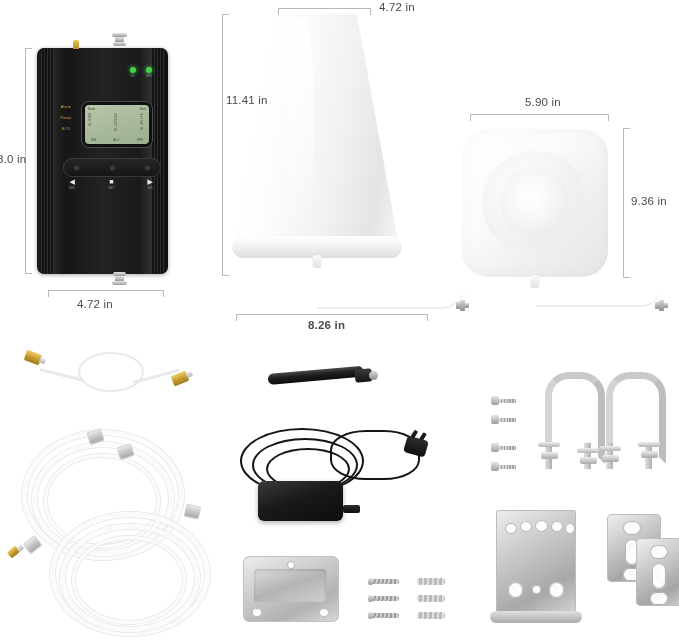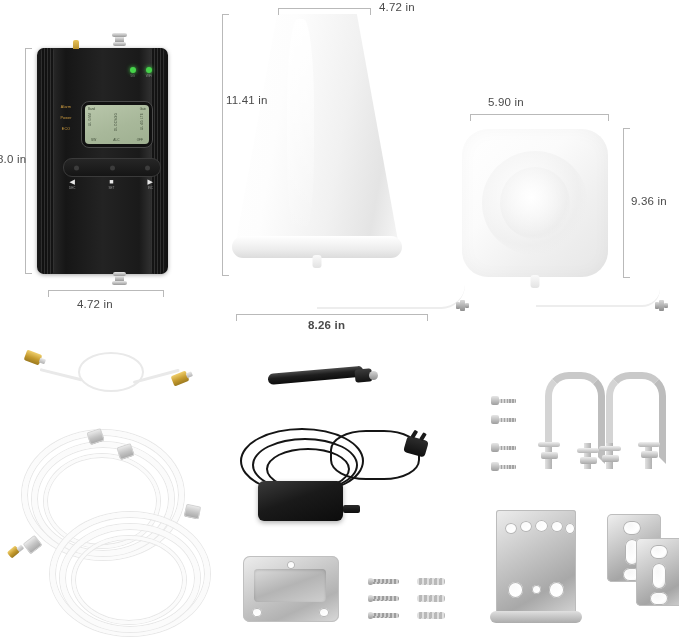--- a/index.html
+++ b/index.html
@@ -284,21 +284,21 @@
   <div class="abs dim-label" style="left:308px;top:319px;font-weight:bold;">8.26 in</div>
 
   <div class="panel">
     <div class="panel-ring" style="left:20px;top:22px;width:106px;height:104px;
          background:radial-gradient(ellipse at 42% 40%,rgba(255,255,255,.9),rgba(236,236,236,.55) 60%,rgba(255,255,255,0) 72%);"></div>
     <div class="panel-ring" style="left:38px;top:38px;width:70px;height:72px;
          background:radial-gradient(ellipse at 45% 42%,rgba(255,255,255,.95),rgba(232,232,232,.4) 65%,rgba(255,255,255,0) 75%);"></div>
     <div class="panel-neck"></div>
   </div>
   <div class="rule-h" style="left:470px;top:114px;width:139px;"></div>
-  <div class="abs dim-label" style="left:476px;top:96px;padding-left:12px;">5.90 in</div>
+  <div class="abs dim-label" style="left:513px;top:96px;padding-left:12px;">5.90 in</div>
   <div class="rule-v" style="left:623px;top:128px;height:150px;"></div>
   <div class="abs dim-label" style="left:631px;top:195px;">9.36 in</div>
 
   <div class="cbl" style="left:536px;top:289px;width:124px;height:16px;"></div>
   <div class="conn" style="left:655px;top:300px;">
     <i style="left:0;top:2px;width:4px;height:7px;border-radius:1px;"></i>
     <i style="left:4px;top:0;width:5px;height:11px;border-radius:1px;"></i>
     <i style="left:9px;top:3px;width:4px;height:5px;border-radius:1px;"></i>
   </div>
 

